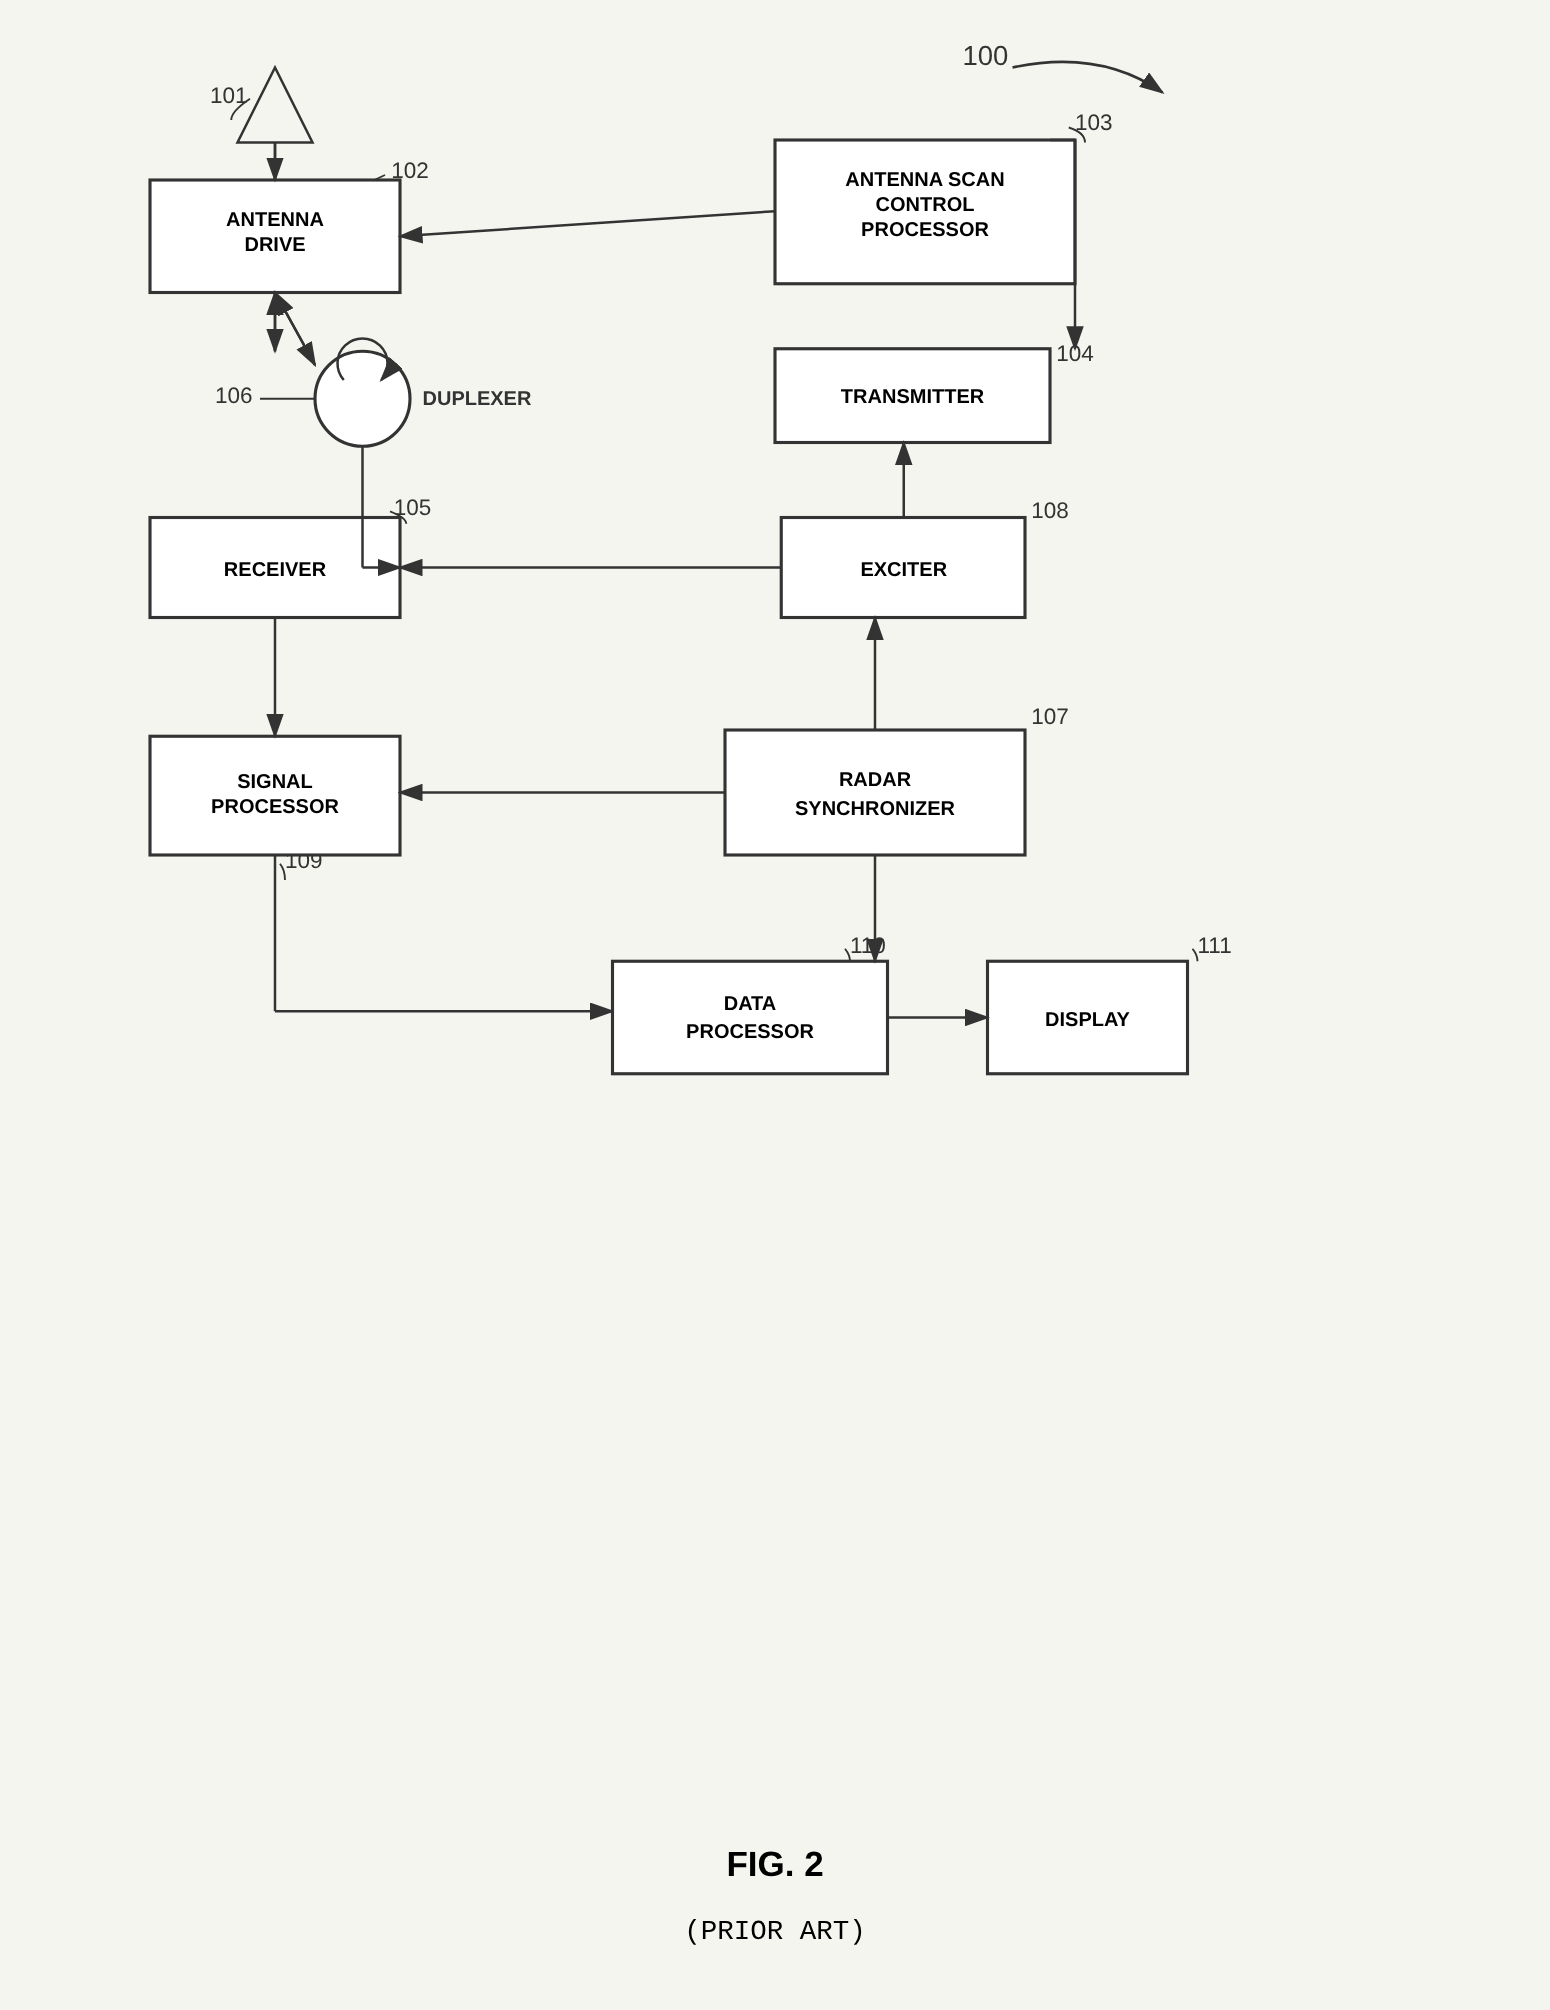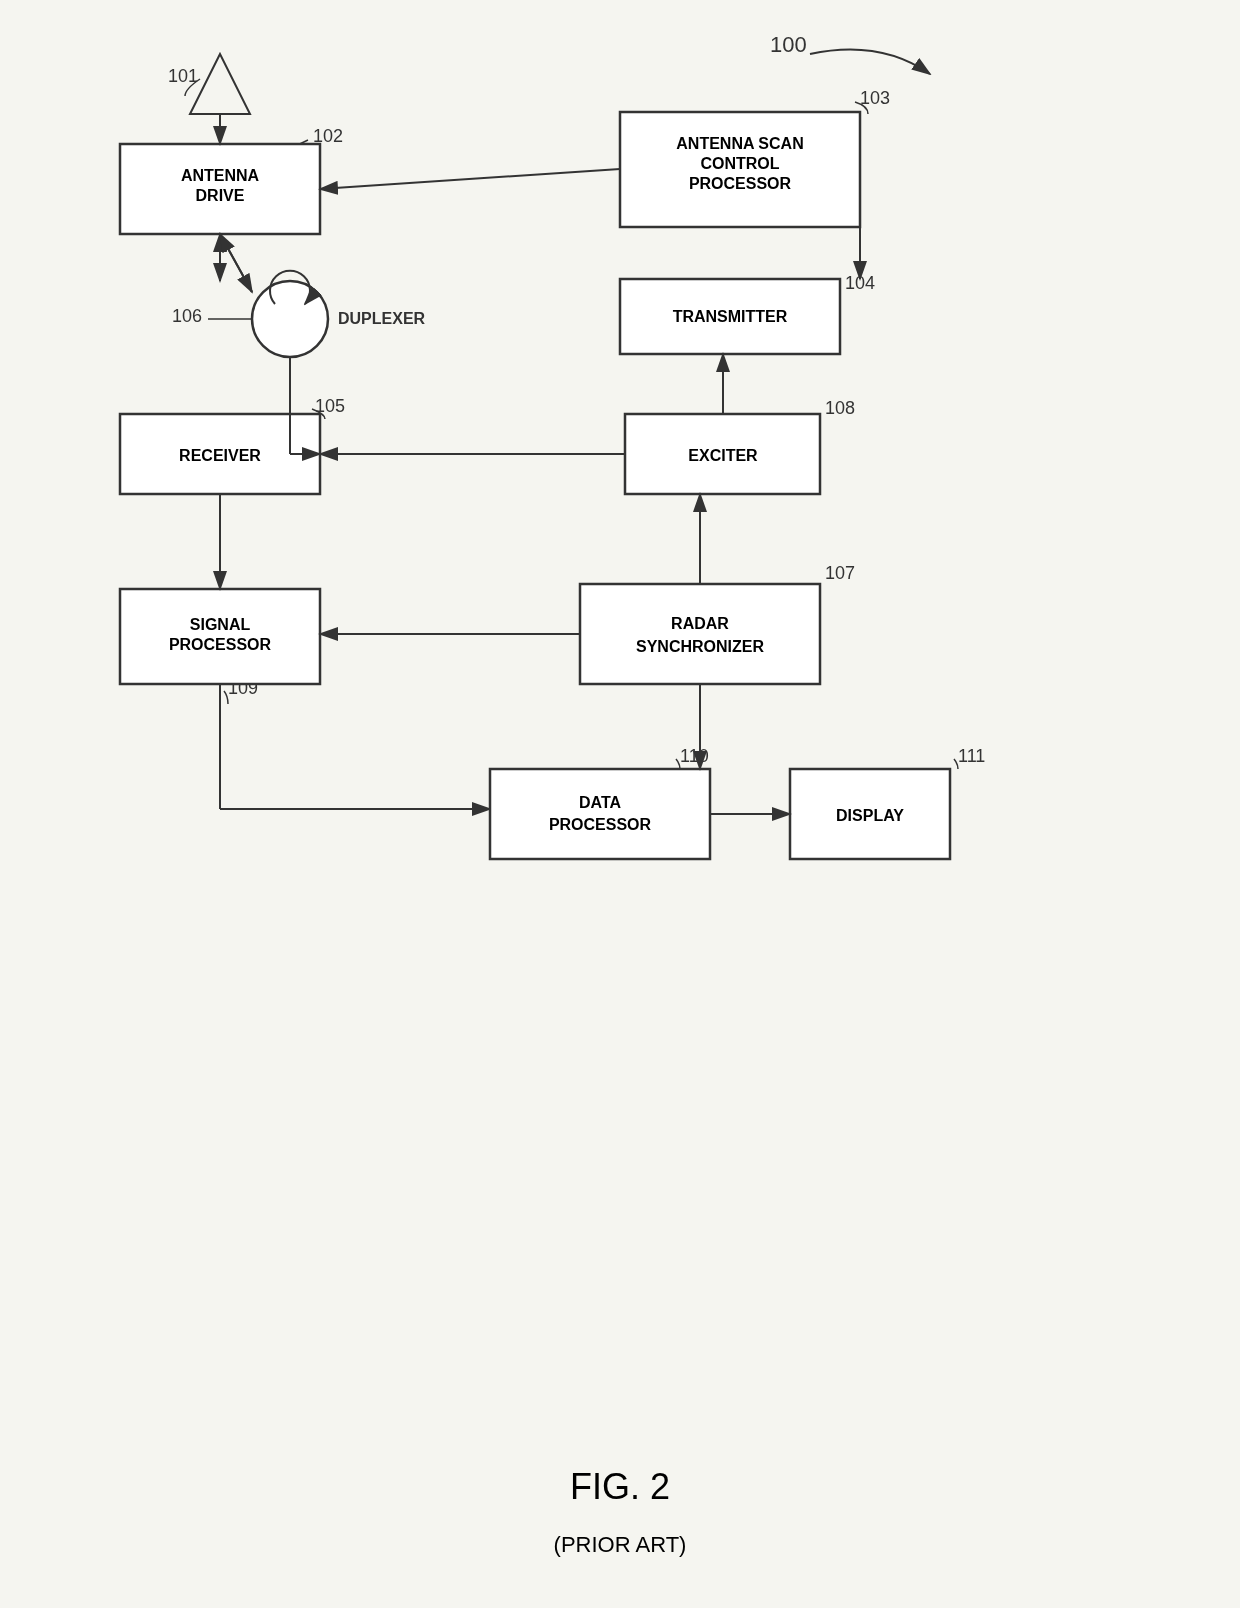--- a/index.html
+++ b/index.html
@@ -16,31 +16,31 @@
       top: 24px;
       left: 60px;
       width: 1120px;
       height: 1100px;
     }
     .fig-label {
       position: absolute;
       bottom: 100px;
       left: 50%;
       transform: translateX(-50%);
-      font-size: 36px;
-      font-weight: normal;
+      font-size: 28px;
+      font-weight: bold;
       font-family: Arial, sans-serif;
     }
     .prior-art-label {
       position: absolute;
       bottom: 50px;
       left: 50%;
       transform: translateX(-50%);
       font-size: 22px;
-      font-family: Liberation Sans, sans-serif;
+      font-family: Liberation Mono, monospace;
     }
     
     .svg-overlay {
       position: absolute;
       top: 0;
       left: 0;
       width: 100%;
       height: 100%;
       pointer-events: none;
     }

